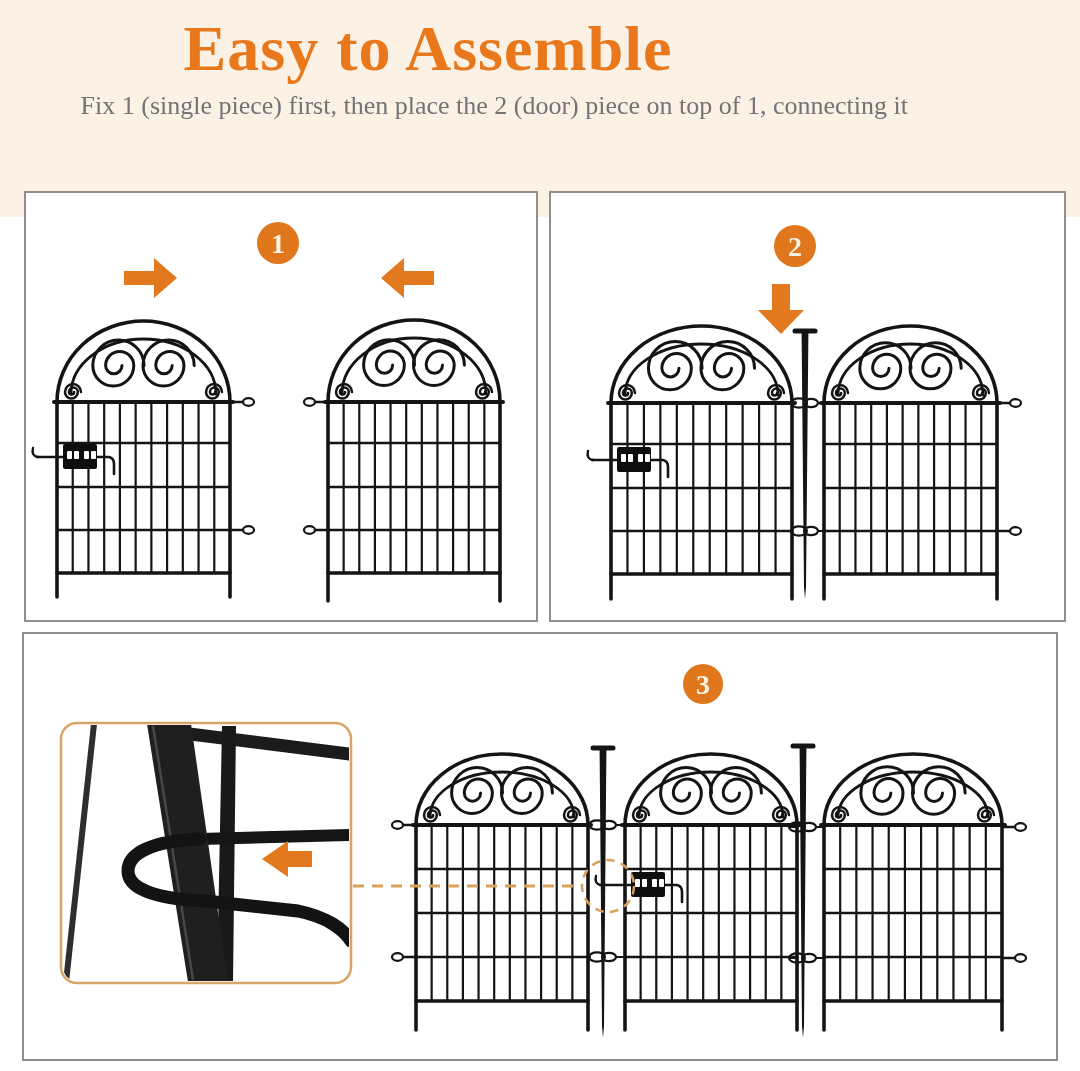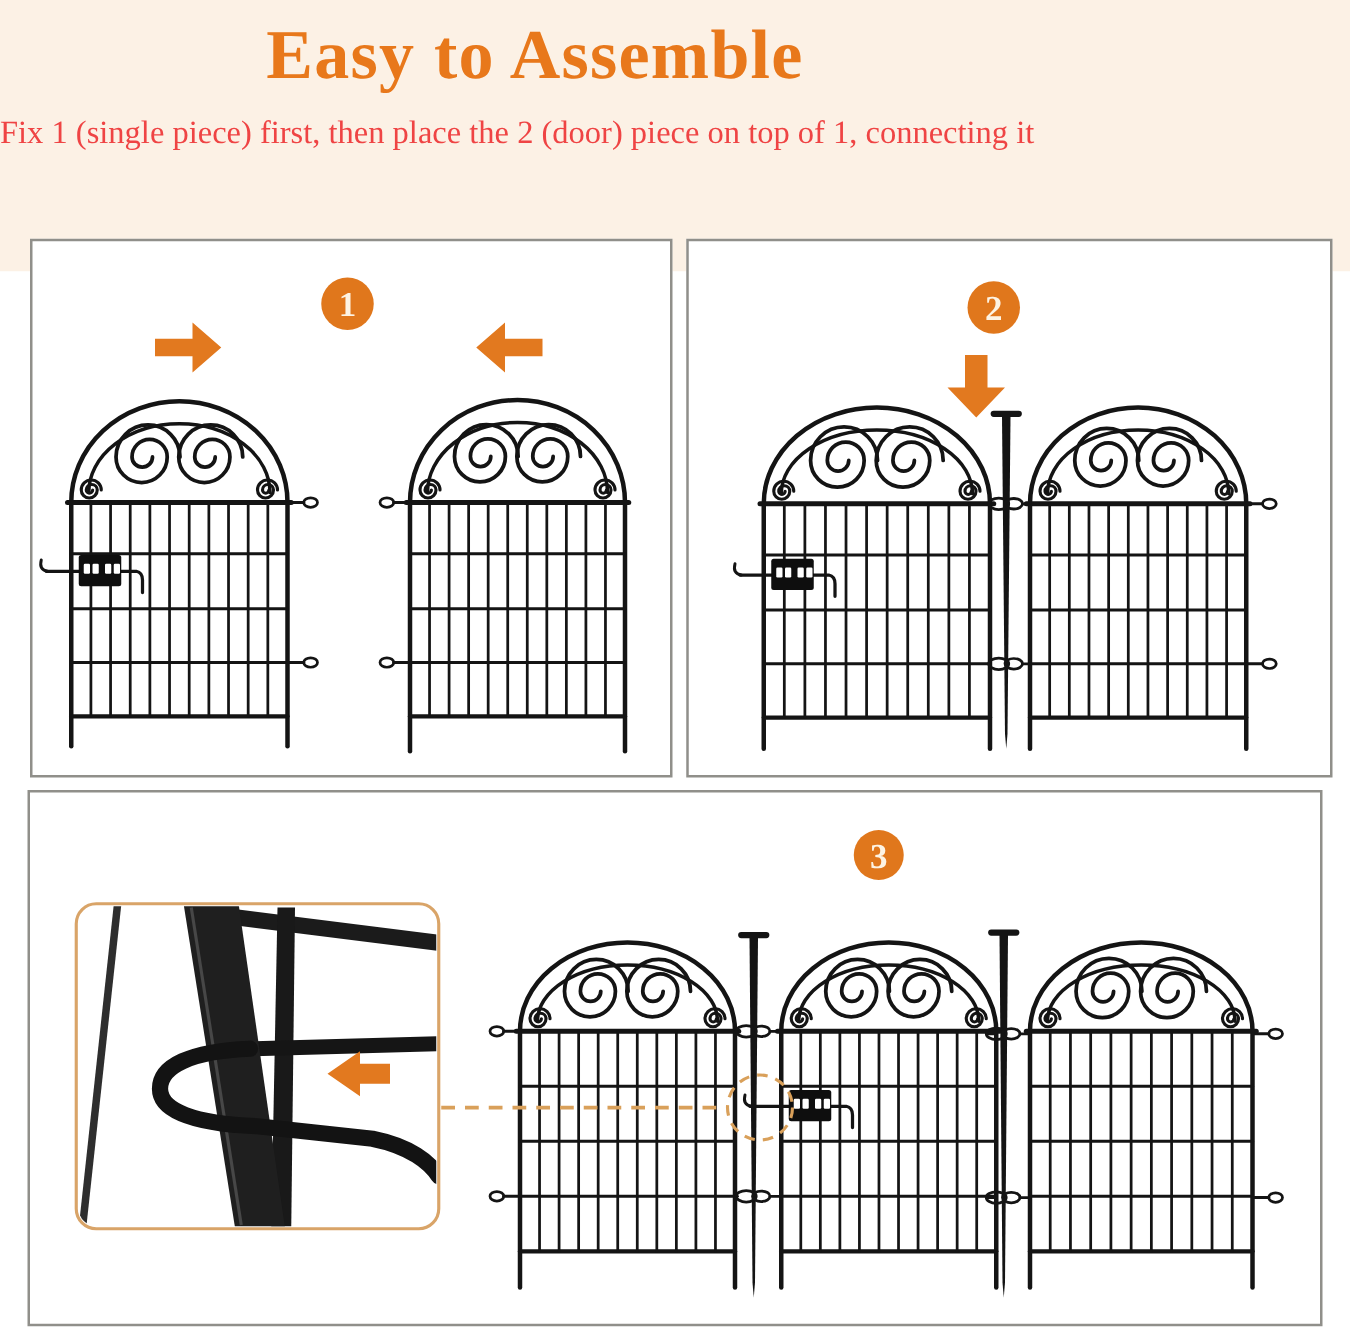--- a/index.html
+++ b/index.html
@@ -3,25 +3,25 @@
 <meta charset="utf-8">
 <style>
   html,body{margin:0;padding:0;background:#ffffff;}
   .page{
     position:relative;width:1080px;height:1071px;overflow:hidden;
     background:#ffffff;font-family:"Liberation Serif",serif;
   }
   .cream-band{position:absolute;top:0;left:0;width:1080px;height:217px;background:#fcf1e5;}
   .title{
     position:absolute;top:12px;left:0;width:856px;margin:0;text-align:center;
-    font-size:56px;font-weight:bold;color:#e8781b;letter-spacing:1px;
+    font-size:64px;font-weight:bold;color:#e8781b;letter-spacing:1px;
   }
   .subtitle{
-    position:absolute;top:86px;left:0;width:908px;margin:0;text-align:left;
-    font-size:26px;color:#ef4444;line-height:1.55;
+    position:absolute;top:86px;left:0;width:908px;margin:0;text-align:right;
+    font-size:26px;color:#737373;line-height:1.55;
   }
   .panel{position:absolute;background:#ffffff;border:2px solid #908f8a;box-sizing:border-box;}
   .panel-1{left:24px;top:191px;width:514px;height:431px;}
   .panel-2{left:549px;top:191px;width:517px;height:431px;}
   .panel-3{left:22px;top:632px;width:1036px;height:429px;}
   #overlay{position:absolute;left:0;top:0;width:1080px;height:1071px;pointer-events:none;}
   .badge-num{font-family:"Liberation Serif",serif;font-size:28px;font-weight:bold;fill:#fdf3e3;}
 </style>
 </head>
 <body>

